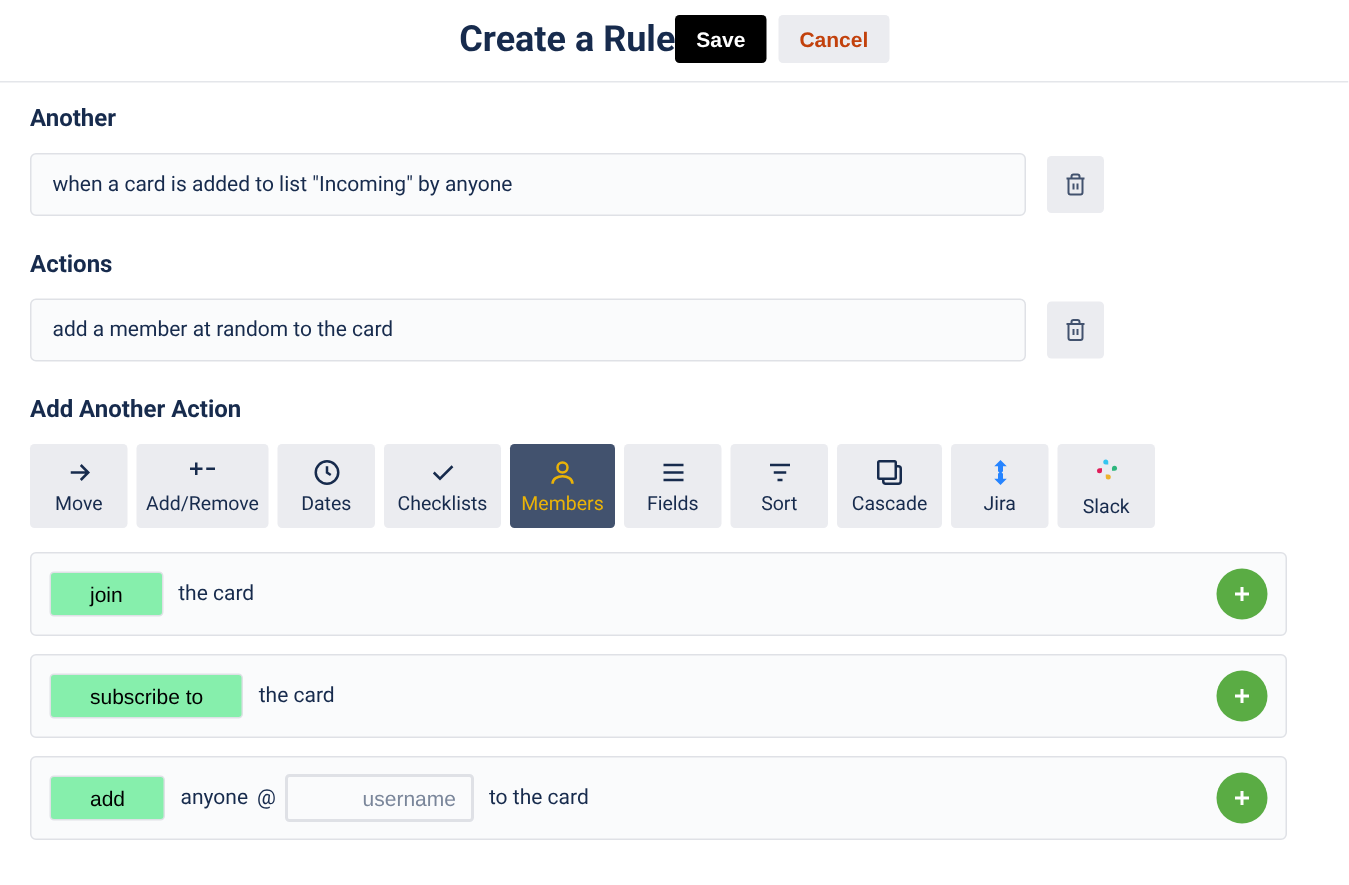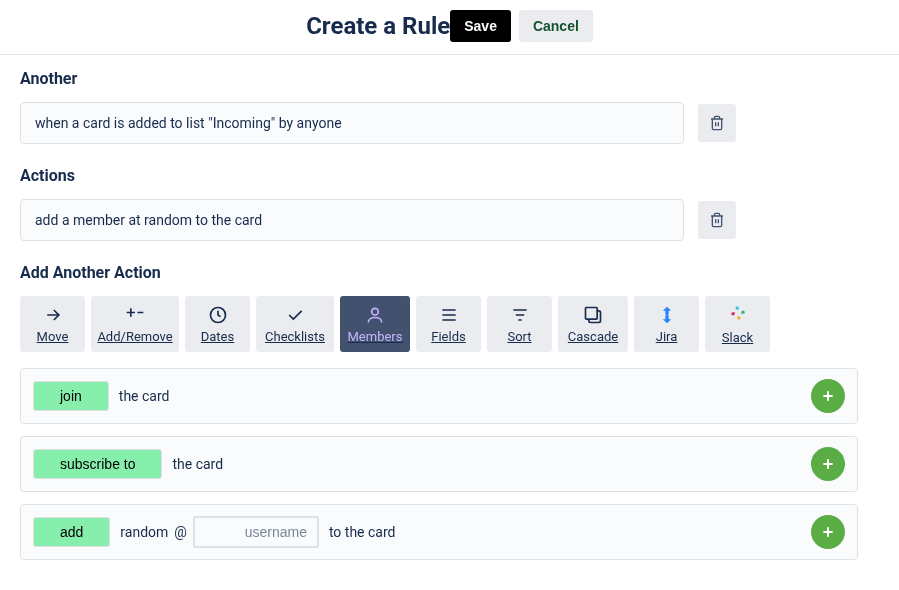--- a/index.html
+++ b/index.html
@@ -35,21 +35,21 @@
     font-size: 14px;
     font-weight: 600;
     cursor: pointer;
   }
   .btn-save {
     background: #000000;
     color: #fff;
   }
   .btn-cancel {
     background: #ebecf0;
-    color: #14532d;
+    color: #c2410c;
   }
   .scroll-area {
     height: calc(590px - 49px);
     overflow-y: scroll;
     padding: 14px 20px 20px 20px;
   }
   .scroll-area::-webkit-scrollbar {
     width: 11px;
   }
   .scroll-area::-webkit-scrollbar-track {
@@ -93,40 +93,39 @@
     align-items: center;
     justify-content: center;
     cursor: pointer;
     color: #42526e;
     align-self: center;
   }
   .tabs {
     display: flex;
     gap: 6px;
     margin-bottom: 16px;
-    text-decoration: underline;
   }
   .tab {
     width: 65px;
     height: 56px;
     background: #ebecf0;
     border-radius: 3px;
     display: flex;
     flex-direction: column;
     align-items: center;
     justify-content: center;
     gap: 4px;
     cursor: pointer;
     font-size: 13px;
     color: #172b4d;
   }
   .tab.wide { width: 88px; align-items: center; }
   .tab.active {
     background: #42526e;
-    color: #c4b5fd;
+    color: #eab308;
   }
   .tab svg { width: 20px; height: 20px; }
   .tab-icon { font-size: 18px; line-height: 1; }
   .action-card {
     background: #fafbfc;
     border: 1px solid #dfe1e6;
     border-radius: 4px;
     padding: 10px 12px;
     margin-bottom: 12px;
     display: flex;
@@ -298,21 +297,21 @@
     <span>the card</span>
     <button class="add-circle">
       <svg viewBox="0 0 24 24" width="16" height="16" fill="none" stroke="currentColor" stroke-width="3">
           <path d="M12 5v14M5 12h14"></path>
         </svg>
     </button>
   </div>
 
   <div class="action-card">
     <button class="pill">add</button>
-    <span>random</span>
+    <span>anyone</span>
     <span class="at-gap">@</span>
     <input class="username-input" placeholder="username" style="">
     <span>to the card</span>
     <button class="add-circle">
       <svg viewBox="0 0 24 24" width="16" height="16" fill="none" stroke="currentColor" stroke-width="3">
           <path d="M12 5v14M5 12h14"></path>
         </svg>
     </button>
   </div>
 

